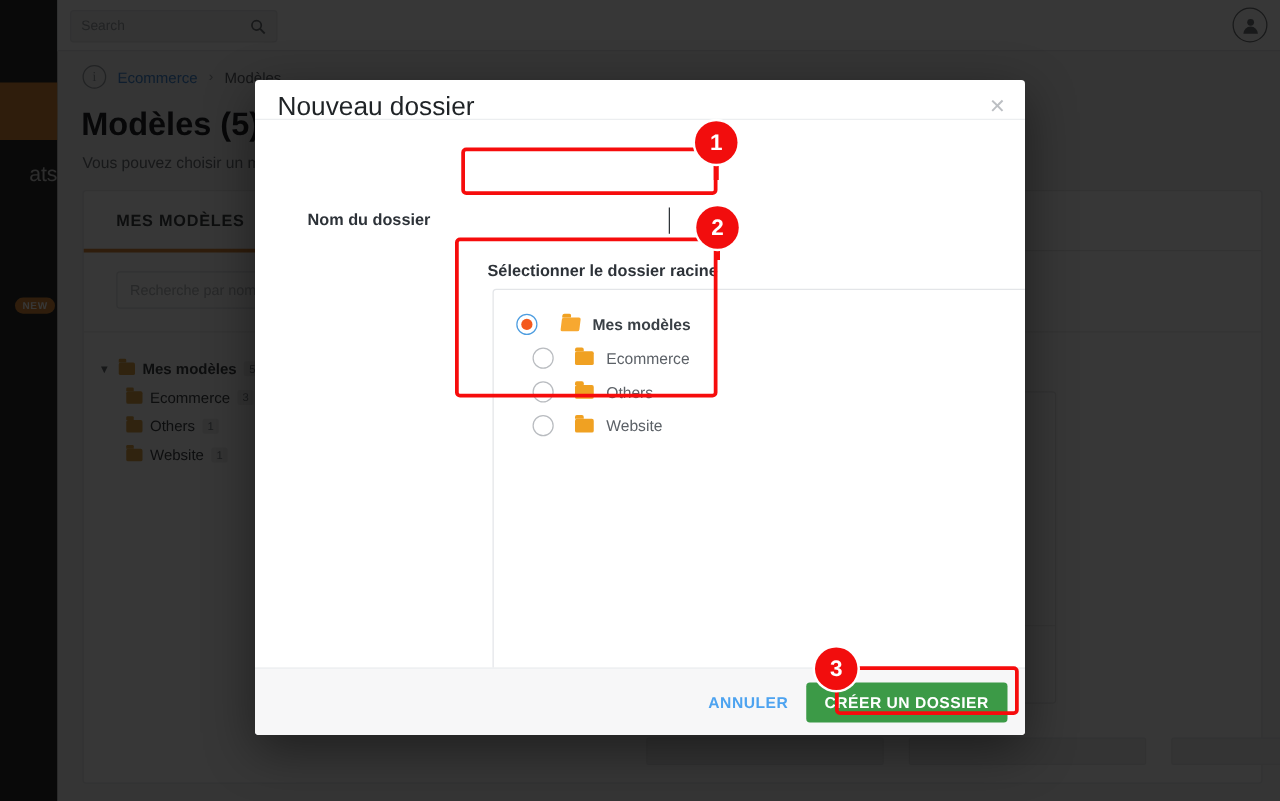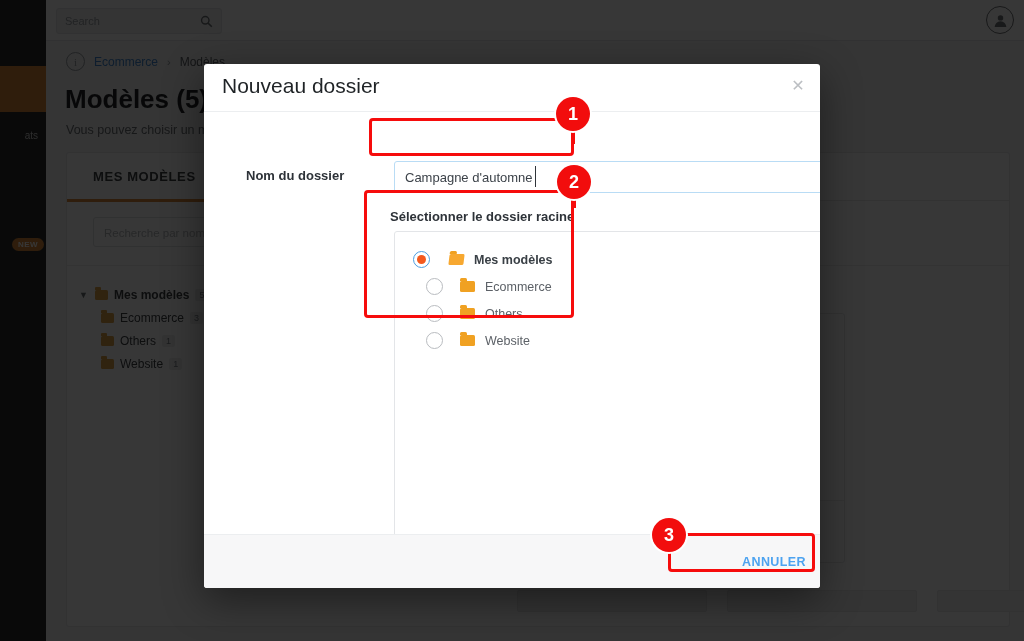--- a/index.html
+++ b/index.html
@@ -27,21 +27,21 @@
     position: absolute; left: 0; top: 66px; width: 46px; height: 46px;
     background: #f08519;
   }
   .bg-rail-active::after{
     content:""; position:absolute; right:-6px; top:16px;
     border-top:7px solid transparent; border-bottom:7px solid transparent;
     border-left:7px solid #f08519;
   }
   .bg-rail-label{
     position:absolute; left:0; top:130px; width:46px; text-align:right;
-    padding-right:8px; color:#cfcfcf; font-size:10px;
+    padding-right:0; color:#cfcfcf; font-size:17px;
   }
   .bg-rail-new{
     position:absolute; left:12px; top:238px;
     background:#f08519; color:#fff; font-size:8px; font-weight:bold;
     padding:2px 6px; border-radius:8px; letter-spacing:.5px;
   }
 
   .bg-content{
     position:absolute; left:46px; top:0; right:0; bottom:0;
     background:#f4f5f7;
@@ -143,21 +143,21 @@
   .scrim{ position:absolute; inset:0; background:rgba(0,0,0,0.0); }
 
   
   .modal{
     position:absolute; left:204px; top:64px; width:616px; height:524px;
     background:#ffffff; border-radius:3px;
     box-shadow:0 12px 40px rgba(0,0,0,.45);
     overflow:hidden;
   }
   .modal-head{
-    position:relative; height:48px; border-bottom:1px solid #eceef0;
+    position:relative; height:32px; border-bottom:1px solid #eceef0;
   }
   .modal-title{
     position:absolute; left:18px; top:10px;
     font-size:21px; color:#1f2326; font-weight:normal;
   }
   .modal-close{
     position:absolute; right:11px; top:11px; width:22px; height:22px;
     color:#bcbfc3; font-size:16px; line-height:22px; text-align:center;
     cursor:pointer; background:none; border:none; font-family:"Liberation Sans", sans-serif;
   }
@@ -348,21 +348,20 @@
 
   <div class="modal">
 
     <div class="modal-head">
       <div class="modal-title">Nouveau dossier</div>
       <button class="modal-close">✕</button>
     </div>
 
     <div class="modal-body">
       <div class="field-label">Nom du dossier</div>
-      <input class="name-input" type="text" value="Campagne d'automne" style="">
       <div class="caret"></div>
 
       <div class="root-label">Sélectionner le dossier racine</div>
 
       <div class="tree-box">
         <div class="tree-row root">
           <span class="radio on"></span>
           <span class="tree-folder open"></span>
           <span class="tree-text">Mes modèles</span>
         </div>
@@ -379,20 +378,21 @@
         <div class="tree-row child">
           <span class="radio"></span>
           <span class="tree-folder"></span>
           <span class="tree-text">Website</span>
         </div>
       </div>
     </div>
 
     <div class="modal-foot">
       <button class="btn-cancel">ANNULER</button>
+      <button class="btn-create">CRÉER UN DOSSIER</button>
     </div>
   </div>
 
   <div class="anno">
 
     <div class="hl" style="left:369px; top:118px; width:205px; height:38px;"></div>
     <div class="leader" style="left:571px; top:116px; width:4px; height:28px;"></div>
     <div class="badge" style="left:556px; top:97px;">1</div>
 
     <div class="hl" style="left:364px; top:190px; width:210px; height:128px;"></div>

